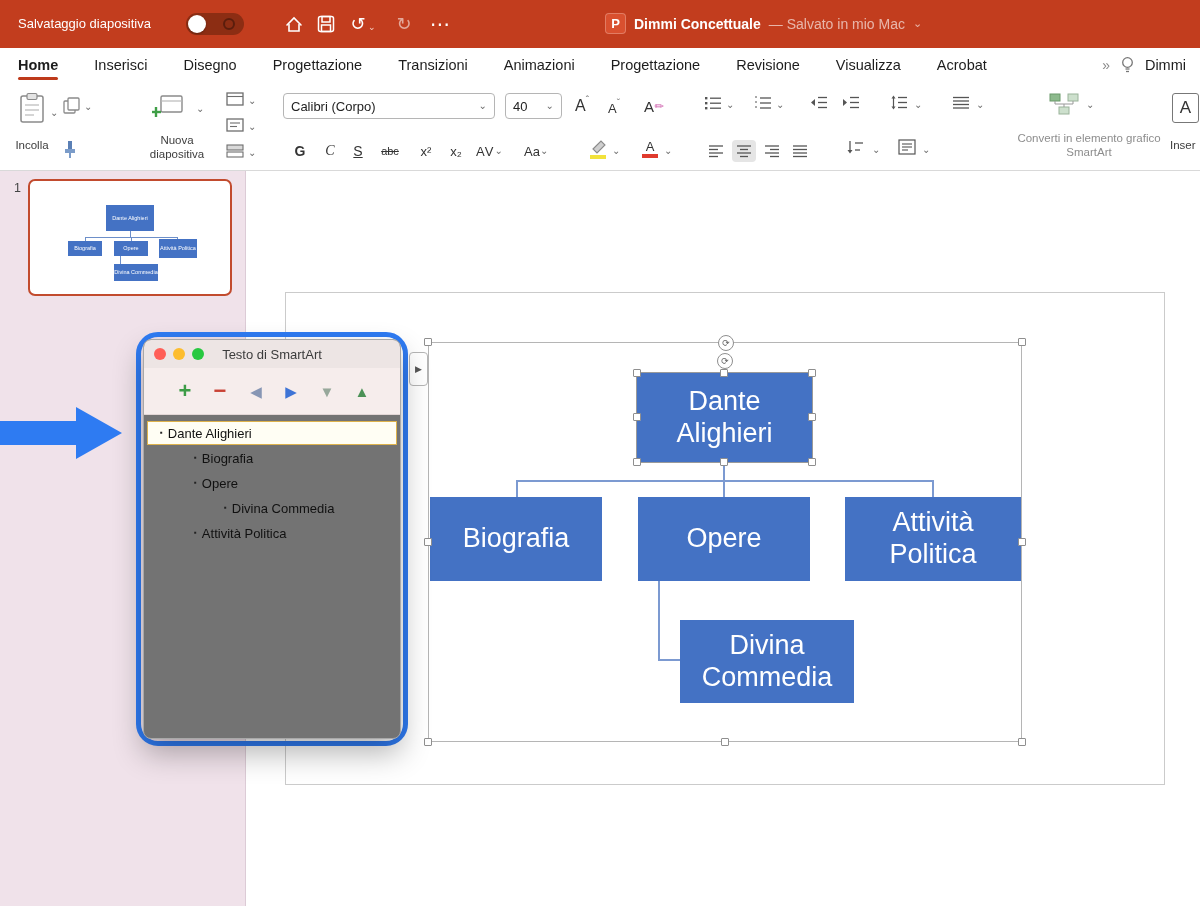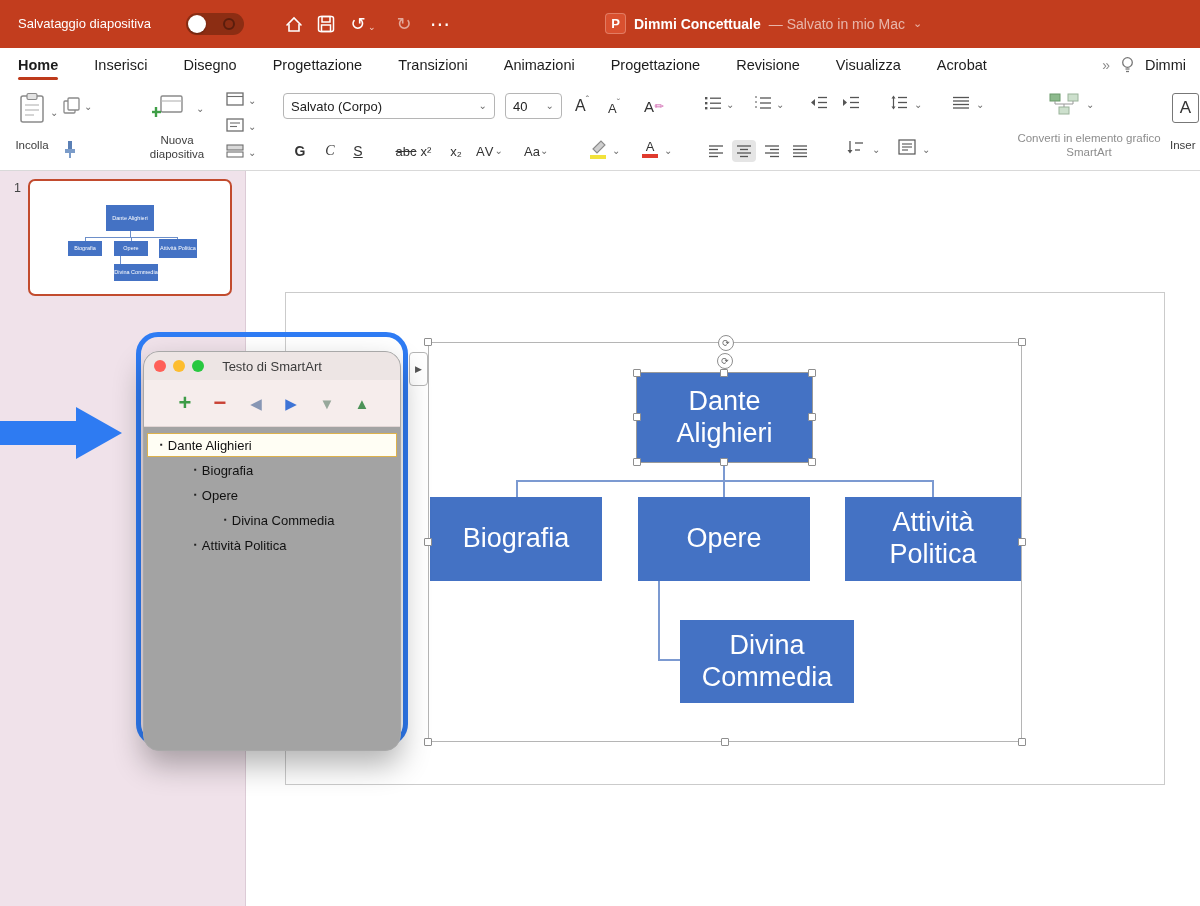--- a/index.html
+++ b/index.html
@@ -57,21 +57,21 @@
   .sa-frame{position:absolute;left:428px;top:342px;width:594px;height:400px;border:1px solid #B5B5B5;box-sizing:border-box;}
   .handle{position:absolute;width:8px;height:8px;background:#fff;border:1px solid #8f8f8f;box-sizing:border-box;border-radius:1px;z-index:6;}
   .rot{position:absolute;width:14px;height:14px;border:1px solid #8f8f8f;border-radius:50%;background:#fff;display:flex;align-items:center;justify-content:center;font-size:9px;color:#666;z-index:6;}
   .sbox{position:absolute;background:#4472C4;color:#fff;display:flex;align-items:center;justify-content:center;text-align:center;line-height:1.18;font-size:27px;z-index:4;}
   .sbox.selected{box-shadow:0 0 0 1px #9a9a9a;}
   .conn{position:absolute;background:#7C9AD1;z-index:3;}
 
   
   .pane-toggle{position:absolute;left:409px;top:352px;width:19px;height:34px;background:#fff;border:1px solid #B5B5B5;box-sizing:border-box;border-radius:4px;display:flex;align-items:center;justify-content:center;font-size:9px;color:#555;z-index:45;}
   .pane-ring{position:absolute;left:136px;top:332px;width:272px;height:414px;border:5px solid #2F7CF4;border-radius:22px;box-sizing:border-box;padding:2px;z-index:60;}
-  .pane{position:relative;width:100%;height:100%;background:#a3a3a3;border:1px solid #A8A8A8;box-sizing:border-box;border-radius:16px;box-shadow:0 14px 30px rgba(0,0,0,.30);overflow:hidden;margin-top:12px;}
+  .pane{position:relative;width:100%;height:100%;background:#737373;border:1px solid #A8A8A8;box-sizing:border-box;border-radius:8px;box-shadow:0 14px 30px rgba(0,0,0,.30);overflow:hidden;}
   .pane-titlebar{position:absolute;left:0;top:0;right:0;height:28px;background:#EDE5E4;border-bottom:1px solid #DAD0CF;}
   .light{position:absolute;top:8px;width:12px;height:12px;border-radius:50%;}
   .pane-title{position:absolute;left:0;right:0;top:0;height:28px;display:flex;align-items:center;justify-content:center;font-size:13px;color:#3c3c3c;}
   .pane-toolbar{position:absolute;left:0;top:28px;right:0;height:46px;background:#F6EDEC;border-bottom:1px solid #E2D6D5;}
   .pt-ic{position:absolute;top:0;height:46px;width:22px;display:flex;align-items:center;justify-content:center;font-size:15px;line-height:1;}
   .pt-plus{color:#3D9C47;font-size:22px;font-weight:bold;}
   .pt-minus{color:#C94235;font-size:22px;font-weight:bold;}
   .pt-left{color:#8796B4;}
   .pt-right{color:#3E74D6;}
   .pt-down{color:#97A89B;}
@@ -233,21 +233,21 @@
     <span class="cvabs" style="left:248px;top:40px;">⌄</span>
     <div class="icbtn" style="left:226px;top:62px;">
       <svg class="ric" width="18" height="14" viewBox="0 0 18 14">
           <rect x="1" y="1" width="16" height="5" fill="#d9d9d9" stroke="#6e6e6e" stroke-width="1.1"></rect>
           <rect x="1" y="8" width="16" height="5" fill="none" stroke="#6e6e6e" stroke-width="1.1"></rect>
         </svg>
     </div>
     <span class="cvabs" style="left:248px;top:66px;">⌄</span>
 
     <div class="combo" style="left:283px;top:11px;width:212px;">
-      <span>Salvato (Corpo)</span>
+      <span>Calibri (Corpo)</span>
         <span class="cv">⌄</span>
     </div>
     <div class="combo" style="left:505px;top:11px;width:57px;">
       <span>40</span>
         <span class="cv">⌄</span>
     </div>
     <div class="fbtn" style="left:570px;top:12px;font-size:16px;">
       <span>A</span>
         <span class="cv" style="margin-top:-10px;">ˆ</span>
     </div>
@@ -262,21 +262,21 @@
 
     <div class="fbtn" style="left:288px;top:57px;font-weight:bold;">
         <span>G</span>
       </div>
     <div class="fbtn" style="left:318px;top:57px;font-style:italic;font-family:'Liberation Serif',serif;">
         <span>C</span>
       </div>
     <div class="fbtn" style="left:346px;top:57px;text-decoration:underline;">
         <span>S</span>
       </div>
-    <div class="fbtn" style="left:390px;top:57px;text-decoration:line-through;font-size:13px;width:32px;">
+    <div class="fbtn" style="left:374px;top:57px;text-decoration:line-through;font-size:11px;width:32px;">
         <span>abc</span>
       </div>
     <div class="fbtn" style="left:414px;top:57px;font-size:13px;">
         <span>x²</span>
       </div>
     <div class="fbtn" style="left:444px;top:57px;font-size:13px;">
         <span>x₂</span>
       </div>
     <div class="fbtn" style="left:476px;top:57px;font-size:13px;letter-spacing:1px;">
       <span>AV</span>

